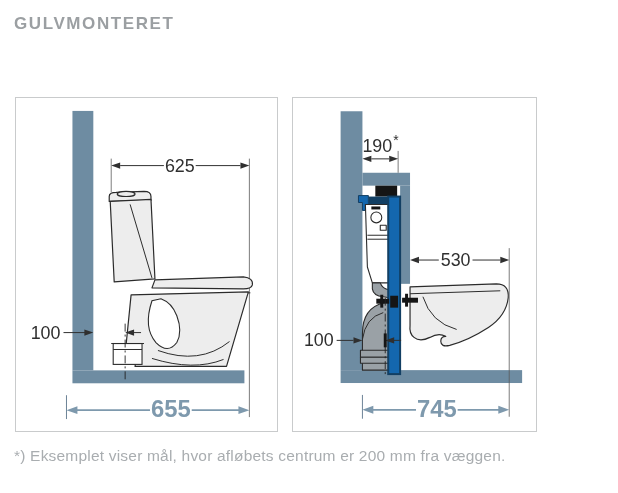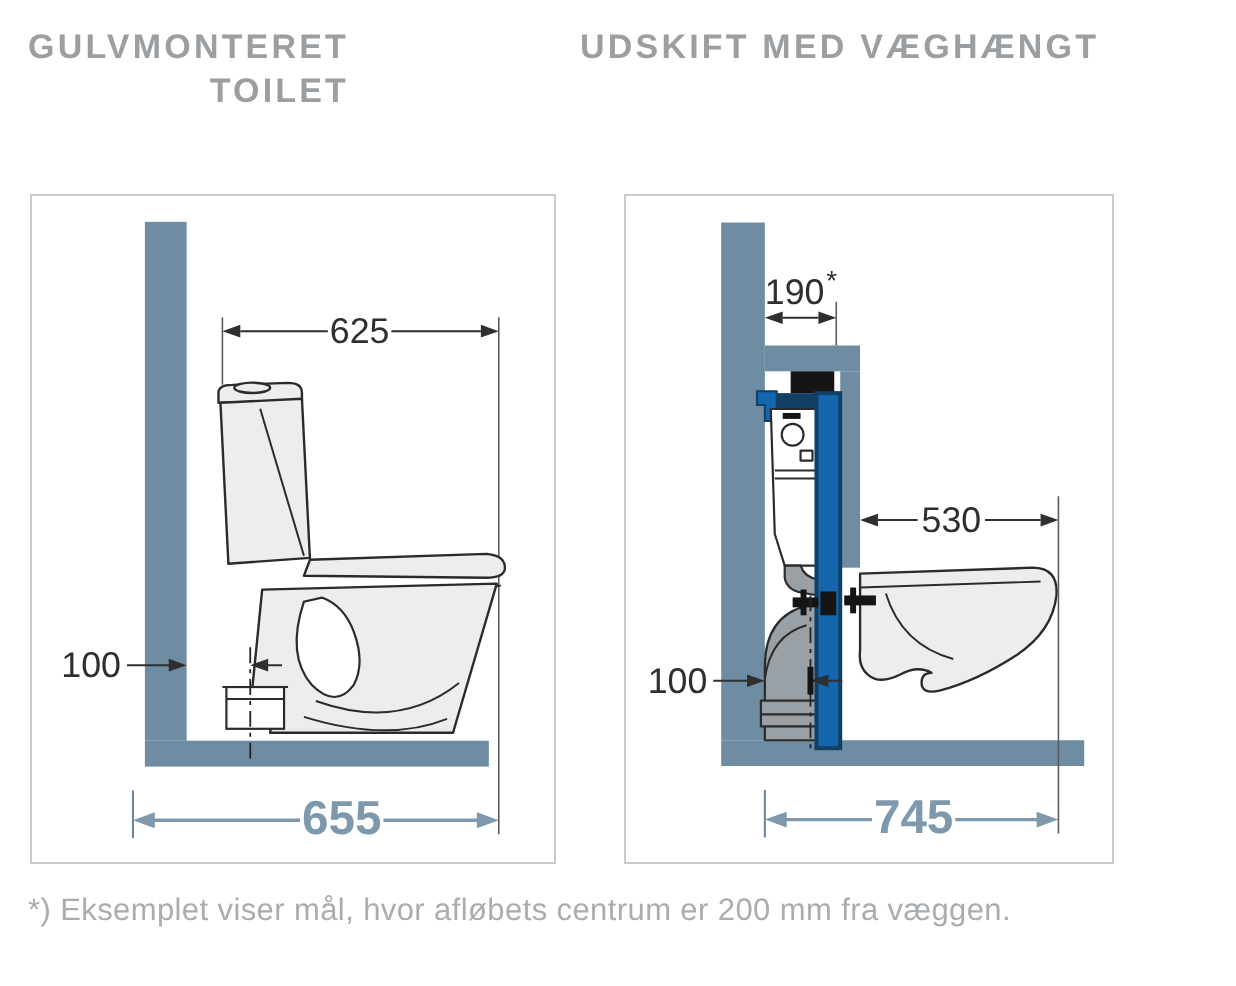--- a/index.html
+++ b/index.html
@@ -3,29 +3,29 @@
 <meta charset="utf-8">
 <style>
   :root{
     --wall:#6e8ca2; --dimension-blue:#7e99ad; --fixture-panel:#1467ae;
     --fixture-panel-edge:#123f63; --outline:#2f2f2f; --title-gray:#9b9fa2;
     --footnote-gray:#a9adb0; --pipe-gray:#9aa1a6; --ceramic-fill:#ededed;
     --frame-border:#c9cbcc; --page-bg:#ffffff;
   }
   html,body{margin:0;padding:0;background:#f5f5f5;}
   .canvas{position:relative;width:618px;height:493px;background:var(--page-bg);
-    font-family:"Liberation Sans",sans-serif;overflow:hidden;text-align:right;}
+    font-family:"Liberation Sans",sans-serif;overflow:hidden;}
   .title{position:absolute;top:13px;color:var(--title-gray);font-size:17px;
     font-weight:700;letter-spacing:1.6px;line-height:22px;}
   .title-left{left:14px;}
   .title-right{left:290px;}
   .frame{position:absolute;top:97px;height:335px;border:1px solid var(--frame-border);
     background:#fff;box-sizing:border-box;}
   .frame-left{left:15px;width:263px;}
-  .frame-right{left:292px;width:245px;margin-left:20px;}
+  .frame-right{left:292px;width:245px;}
   .frame svg{display:block;width:100%;height:100%;}
   .footnote{position:absolute;left:14px;top:447px;color:var(--footnote-gray);
     font-size:15.5px;letter-spacing:.2px;}
   
   .wall{fill:var(--wall);}
   .ceramic{fill:var(--ceramic-fill);stroke:#2b2b2b;stroke-width:1.2;stroke-linejoin:round;}
   .ceramic2{fill:#ffffff;stroke:#2b2b2b;stroke-width:1.1;stroke-linejoin:round;}
   .cut{fill:#ffffff;stroke:#2b2b2b;stroke-width:1.1;}
   .thin{fill:none;stroke:#2b2b2b;stroke-width:1;}
   .thin2{fill:none;stroke:#2b2b2b;stroke-width:1;}
@@ -47,25 +47,23 @@
   .dim-blue text{fill:var(--dimension-blue);font-family:"Liberation Sans",sans-serif;
     font-size:24px;font-weight:700;}
 </style>
 </head>
 <body>
 
 <div class="canvas">
 
   <div class="title title-left">
     <div>GULVMONTERET</div>
-    <div>TOILET</div>
   </div>
 
   <div class="title title-right">
-    <div>UDSKIFT MED VÆGHÆNGT</div>
   </div>
 
   <div class="frame frame-left">
     <svg viewBox="0 0 237 335">
       <g>
         <rect class="wall" x="44" y="13" width="21" height="261"></rect>
         <rect class="wall" x="44" y="274" width="173" height="13"></rect>
       </g>
 
       <g class="dim-black">

